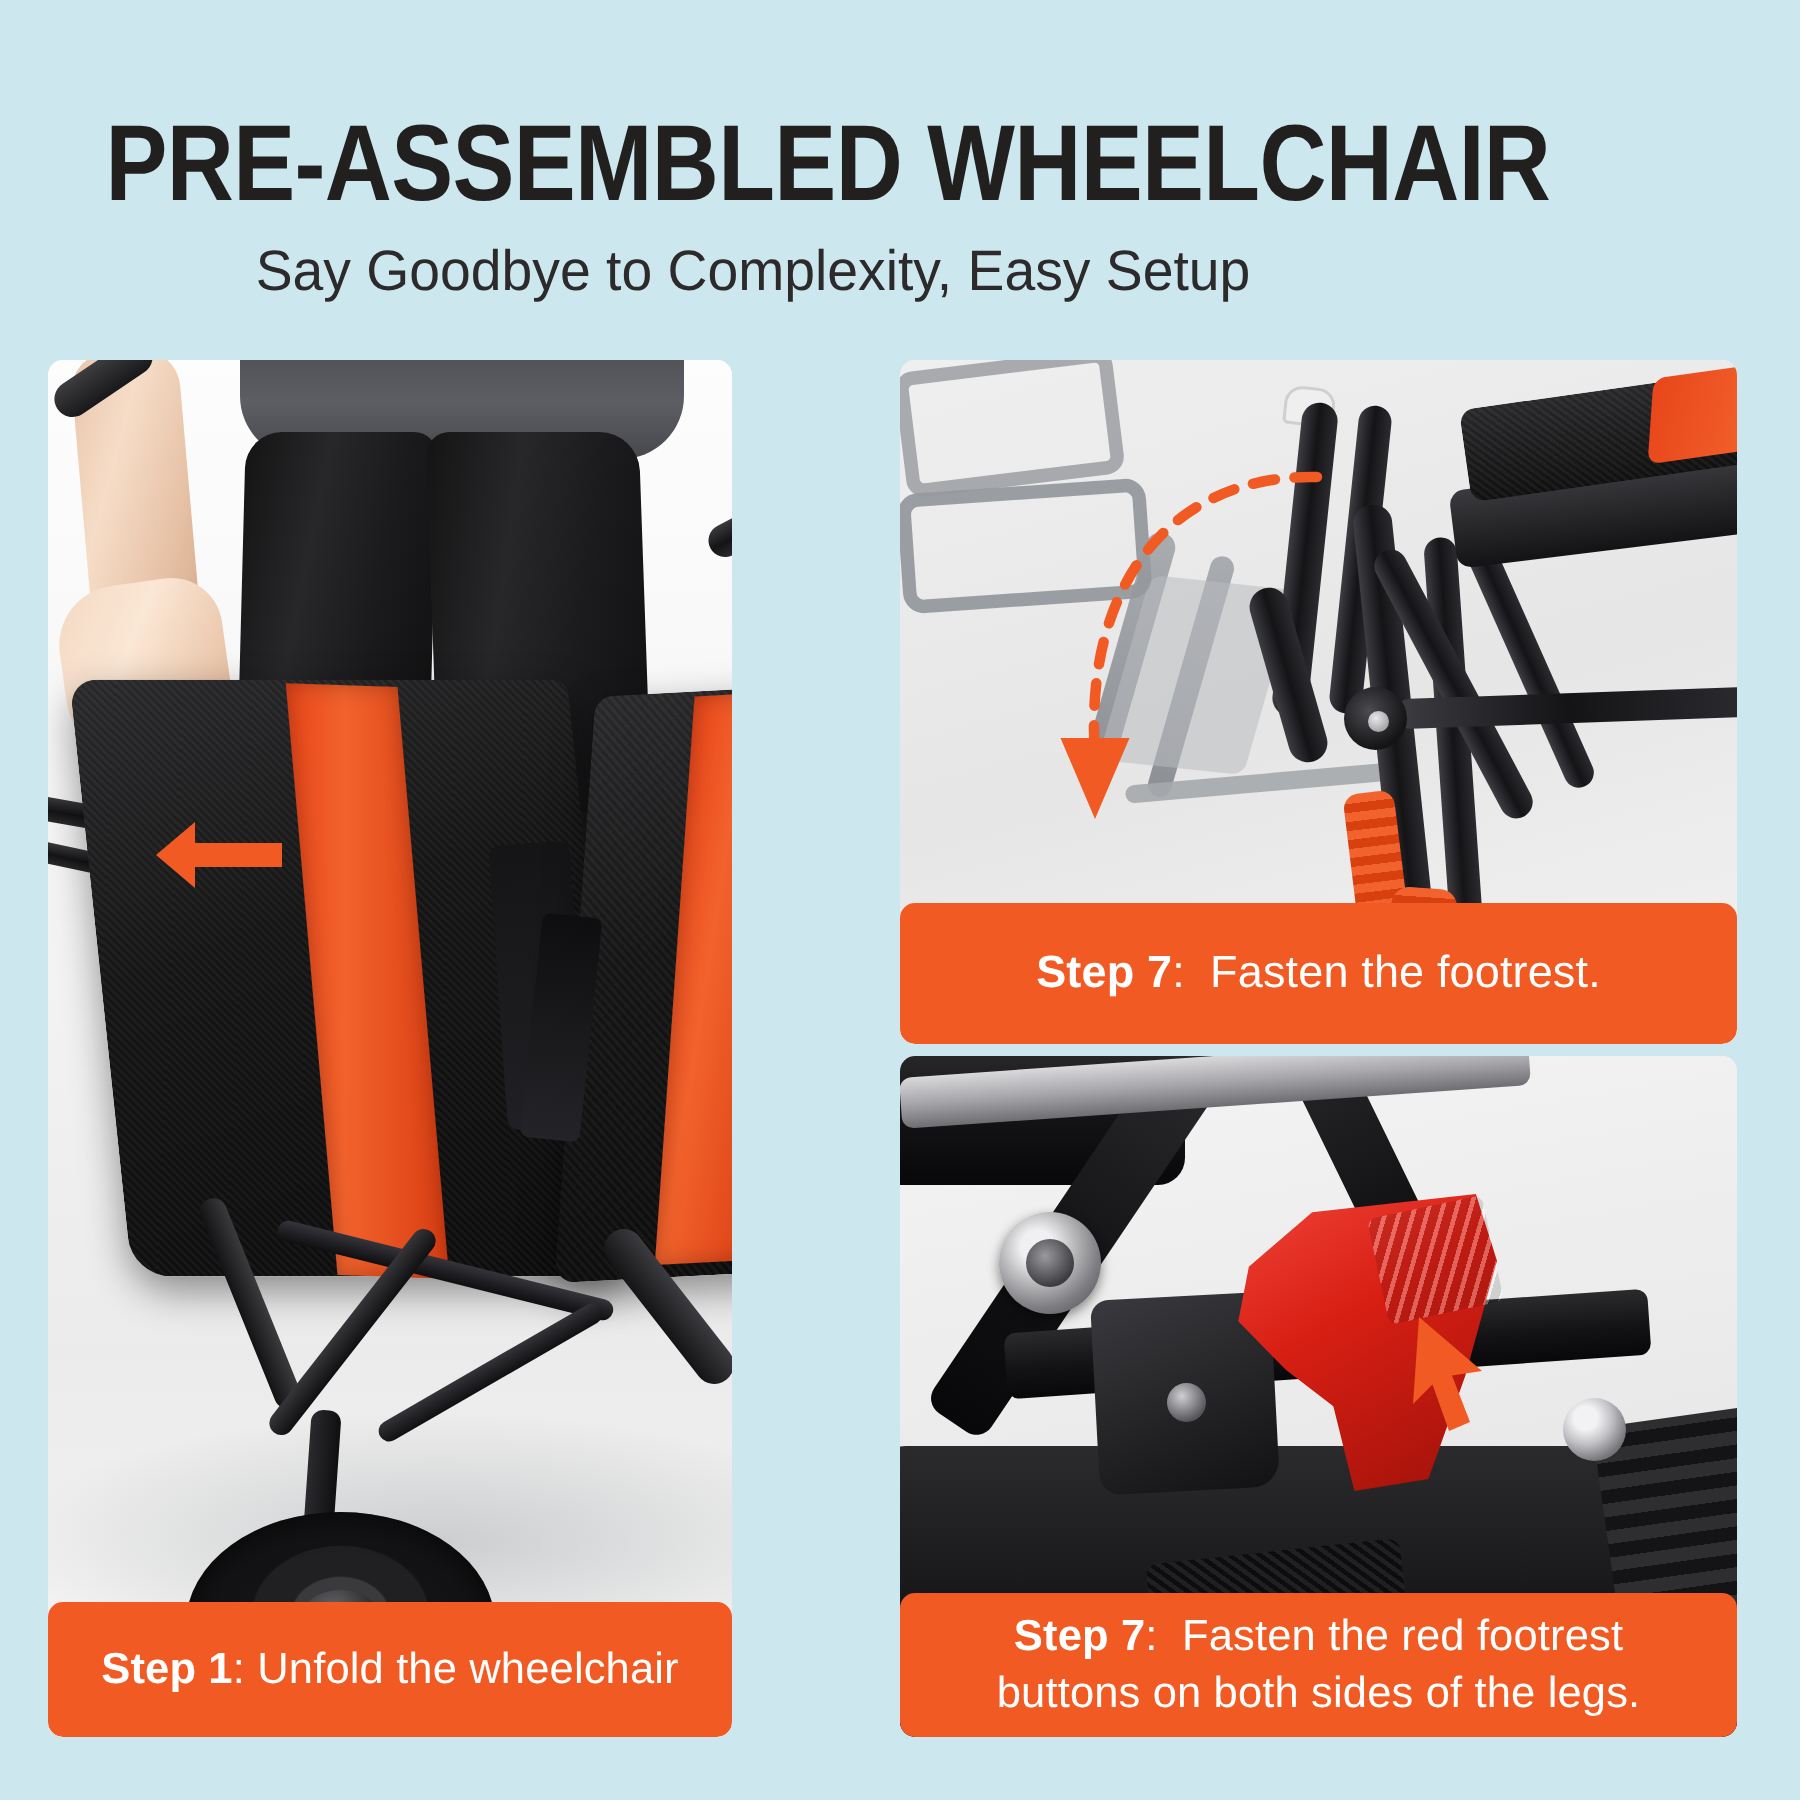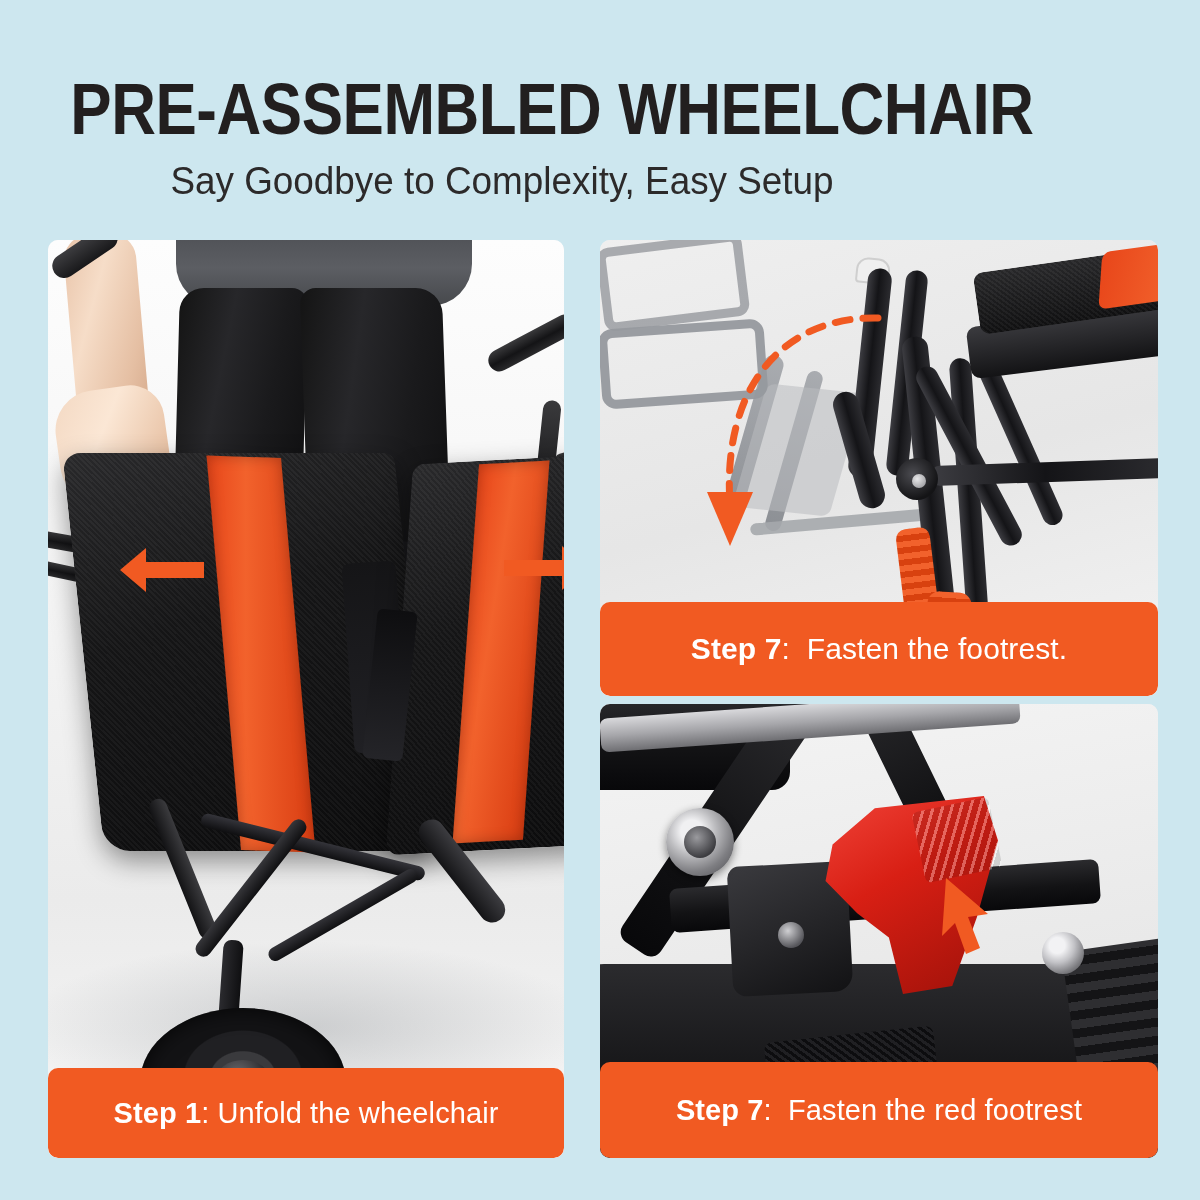--- a/index.html
+++ b/index.html
@@ -54,21 +54,21 @@
     white-space: nowrap;
   }
 
   
   .panel {
     position: absolute;
     overflow: hidden;
     border-radius: 10px;
     background: #f2f2f2;
   }
-  #panel-1 { left: 48px;  top: 240px; width: 516px; height: 918px; }
+  #panel-1 { left: 32px;  top: 240px; width: 456px; height: 918px; }
   #panel-2 { left: 600px; top: 240px; width: 558px; height: 456px; }
   #panel-3 { left: 600px; top: 704px; width: 558px; height: 454px; }
 
   .photo {
     position: absolute;
     inset: 0;
   }
 
   
   .caption {
@@ -494,17 +494,18 @@
 
       <svg width="76" height="92" viewBox="0 0 76 92" style="position:absolute; left:336px; top:170px;">
         <path d="M10 4 L52 40 L32 43 L44 74 L30 80 L19 49 L6 62 Z" fill="#f15a22"></path>
       </svg>
     </div>
 
     <div class="caption" id="caption-3">
       <div class="caption-text">
         <span class="step">Step 7</span><span>:</span>&nbsp;
         <span>Fasten the red footrest</span><br>
+        <span>buttons on both sides of the legs.</span>
       </div>
     </div>
   </div>
 
 </div>
 
 </body></html>

